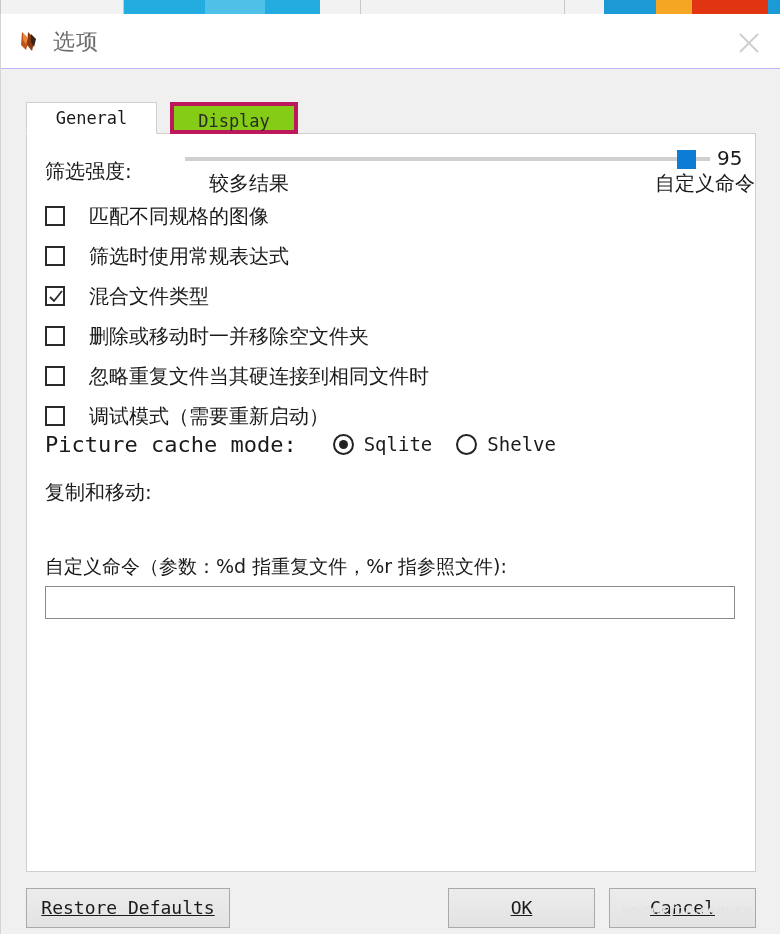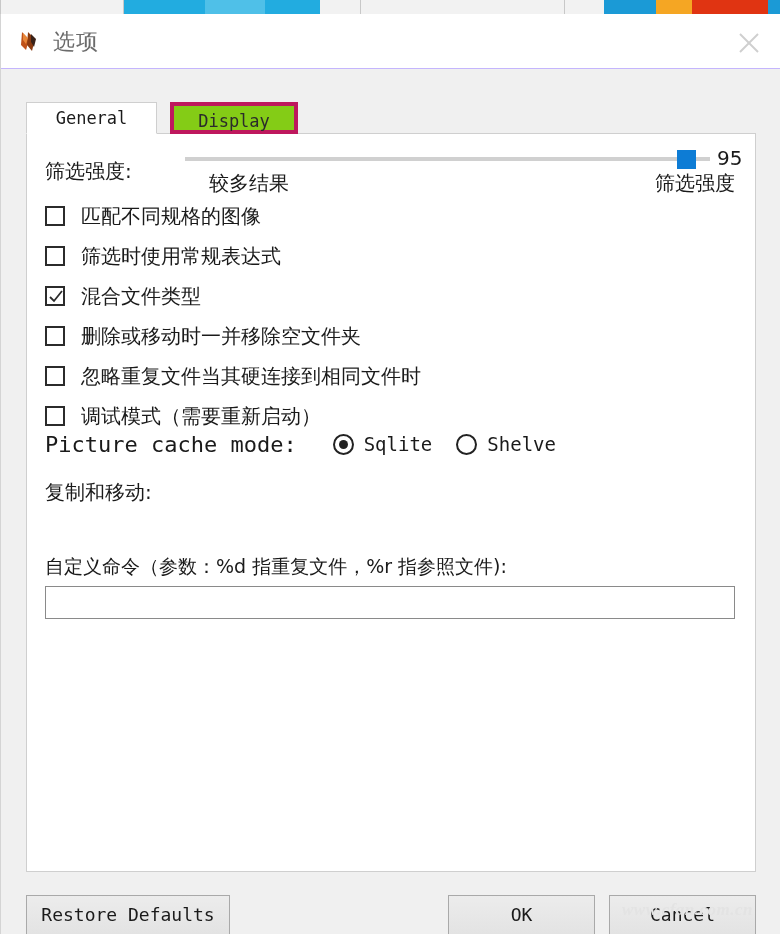--- a/index.html
+++ b/index.html
@@ -173,21 +173,21 @@
   .checkbox {
     width: 20px; height: 20px;
     box-sizing: border-box;
     border: 2px solid #2b2b2b;
     background: #ffffff;
     flex: 0 0 auto;
     position: relative;
   }
   .checkbox svg { position: absolute; left: 1px; top: 1px; }
   .check-label {
-    margin-left: 16px;
+    margin-left: 24px;
     font-size: 20px;
     color: #1a1a1a;
     font-family: "DejaVu Sans", sans-serif;
     white-space: nowrap;
   }
 
   
   #radio-row {
     position: absolute; left: 18px; top: 292px;
     width: 700px; height: 36px;
@@ -272,31 +272,32 @@
 
   
   #footer {
     position: absolute;
     left: 0; top: 865px;
     width: 779px; height: 55px;
     background: #f0f0f0;
   }
   .btn {
     position: absolute;
-    top: 16px;
+    top: 9px;
     height: 40px;
     box-sizing: border-box;
     background: linear-gradient(#ececec, #e3e3e3);
     border: 1px solid #a9a9a9;
     font-family: "DejaVu Sans Mono", monospace;
     font-size: 18px;
     color: #1a1a1a;
     text-align: center;
     line-height: 38px;
     cursor: default;
+    text-decoration: underline;
   }
   #btn-restore { left: 25px; width: 204px; }
   #btn-ok { left: 447px; width: 147px; }
   #btn-cancel { left: 608px; width: 147px; }
 
   #watermark {
     position: absolute;
     left: 622px; top: 900px;
     font-family: "Liberation Serif", serif;
     font-style: italic;
@@ -352,21 +353,21 @@
 
     <div id="tabpanel">
 
       <div id="slider-row">
         <span id="slider-label">筛选强度:</span>
         <div id="slider-track-wrap">
           <div id="slider-track"></div>
           <div id="slider-handle"></div>
           <span id="slider-value">95</span>
           <span id="slider-min">较多结果</span>
-          <span id="slider-max">筛选强度</span>
+          <span id="slider-max">自定义命令</span>
         </div>
       </div>
 
       <div id="checklist">
 
         <div class="check-row">
           <span class="checkbox"></span>
           <span class="check-label">匹配不同规格的图像</span>
         </div>
 

